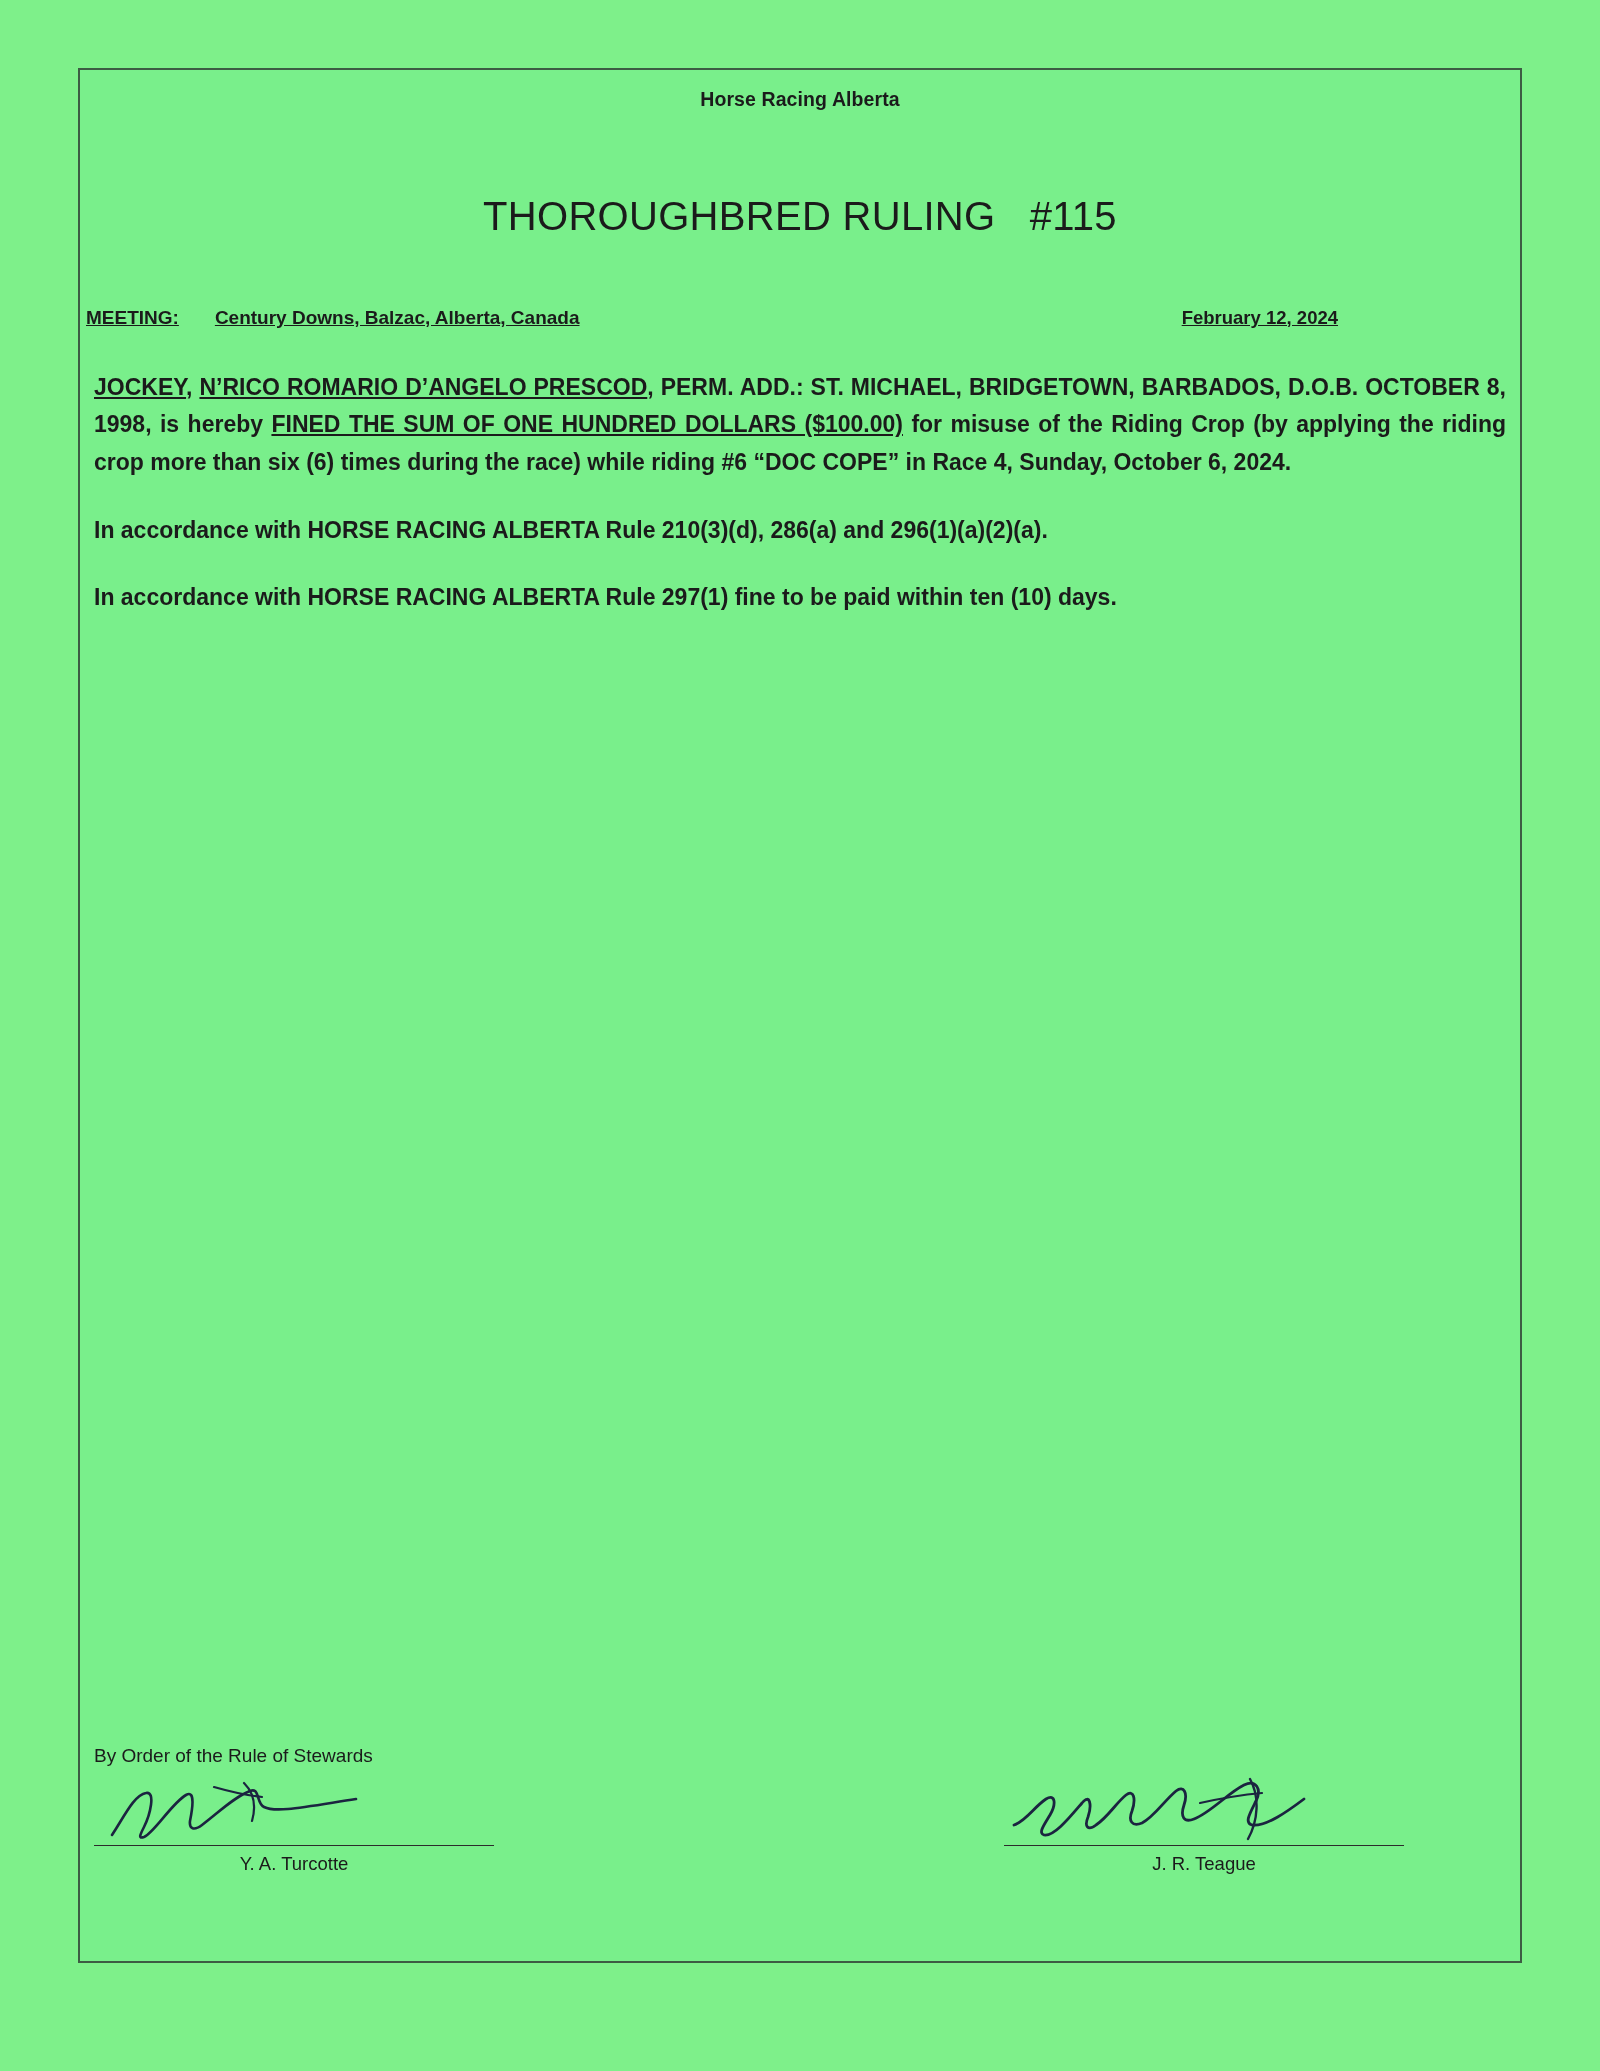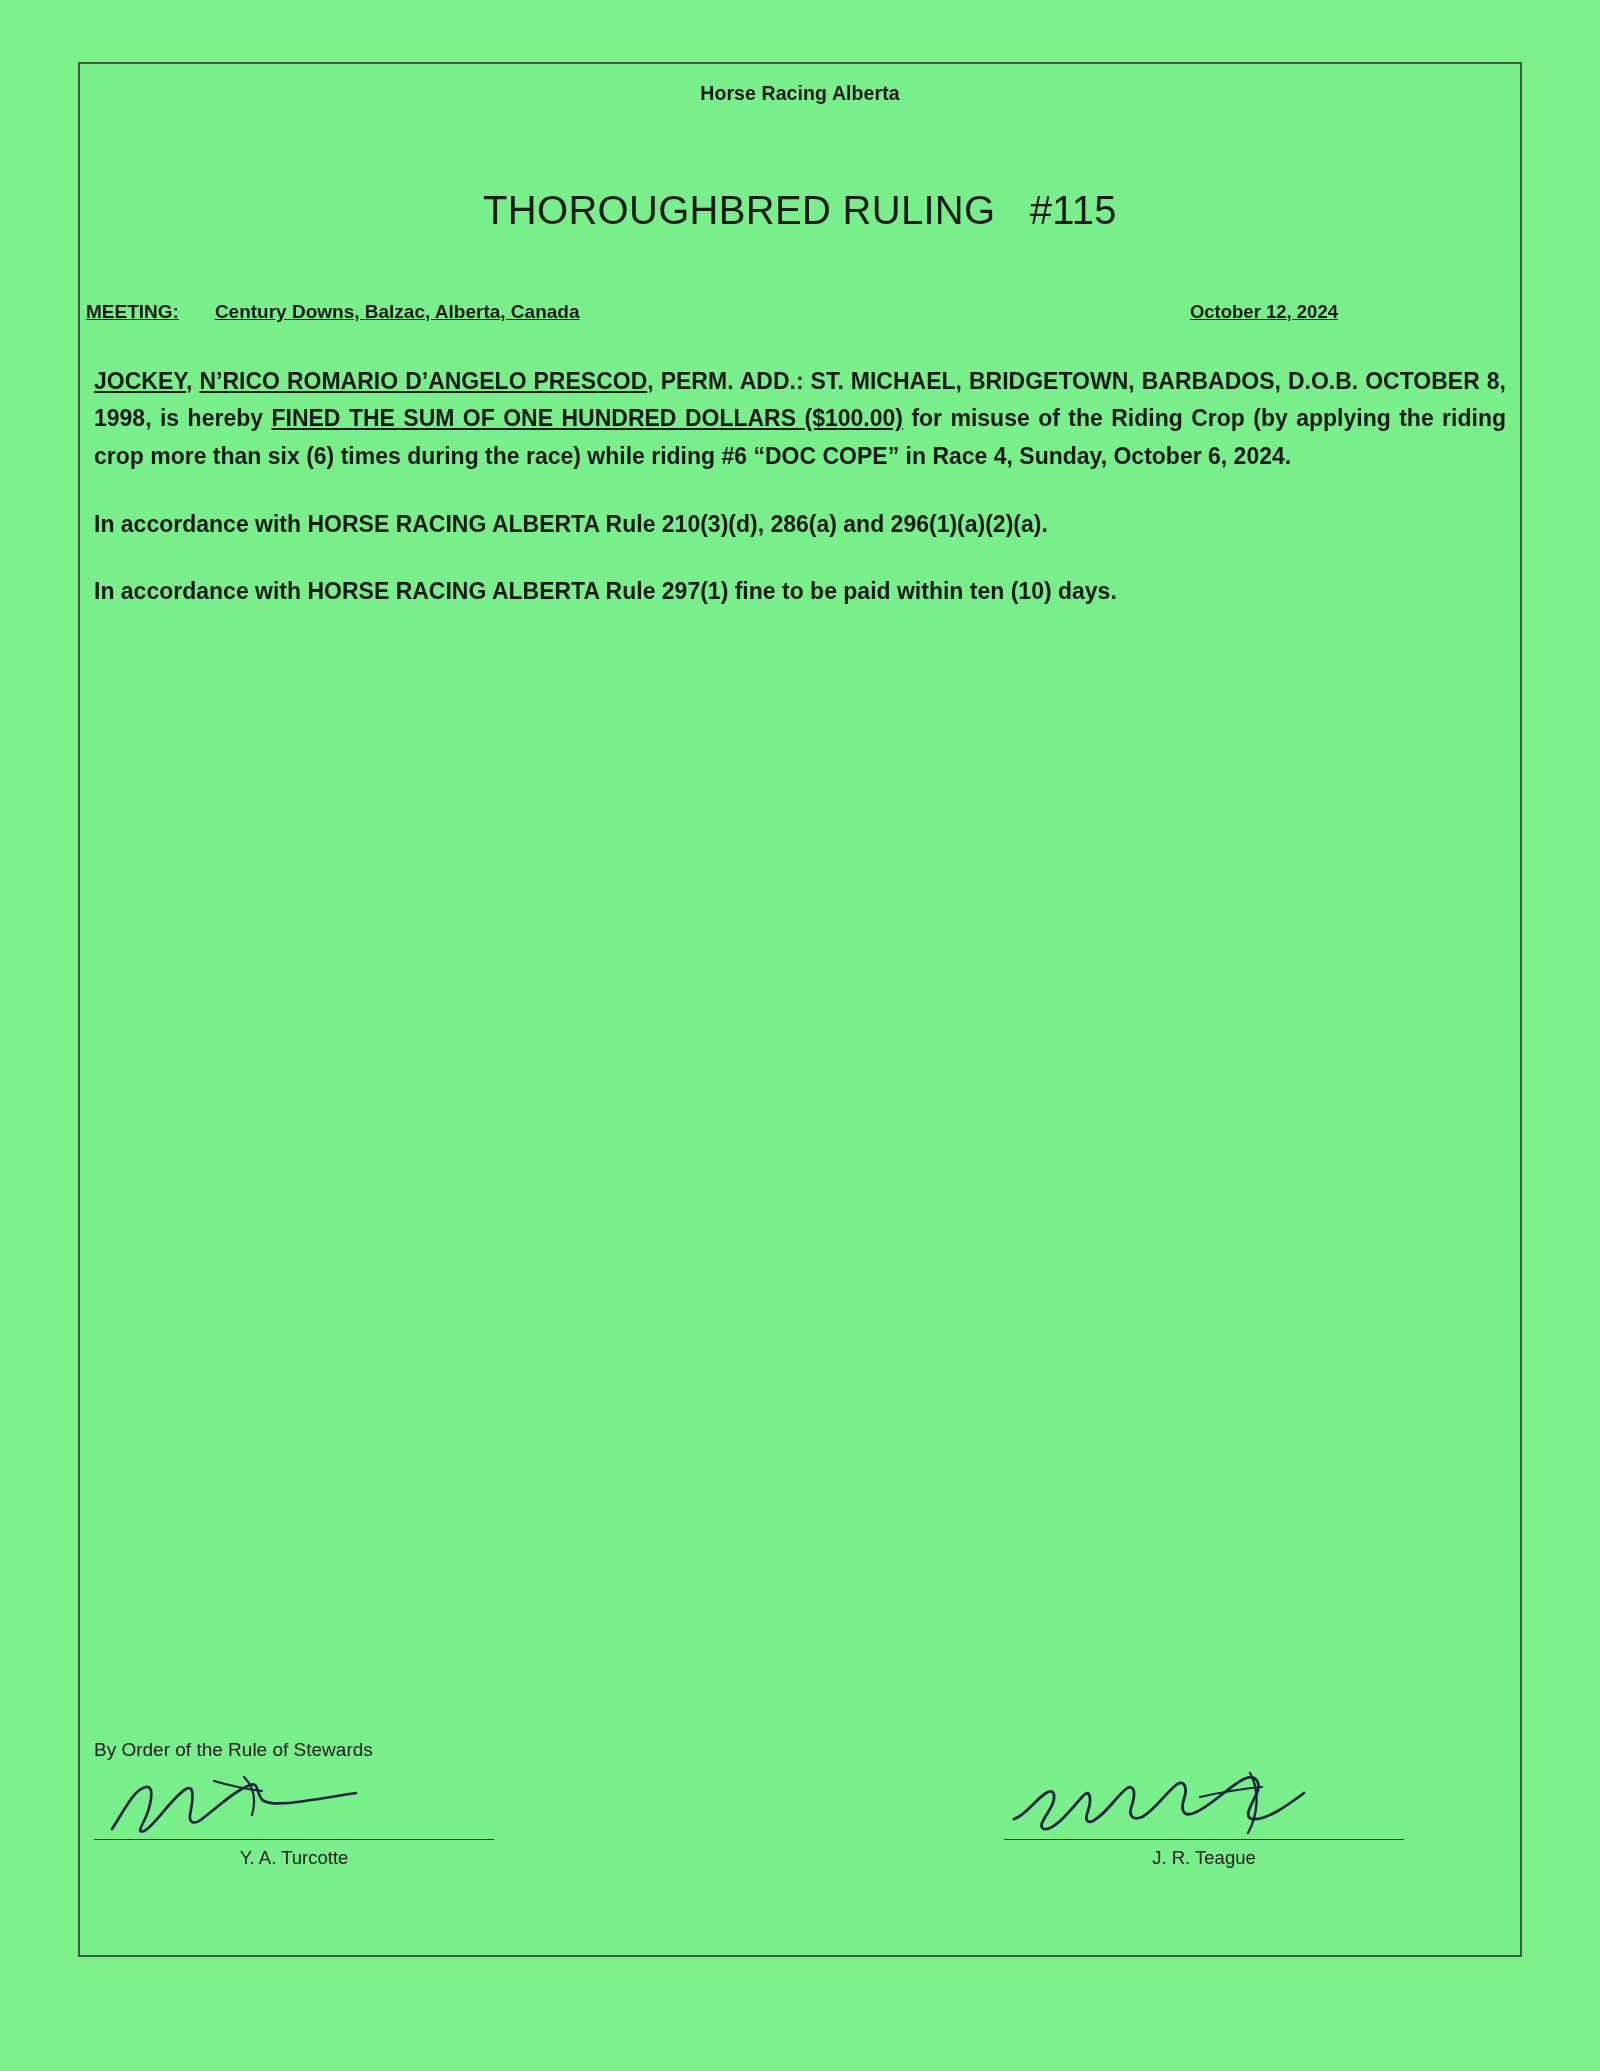--- a/index.html
+++ b/index.html
@@ -10,21 +10,21 @@
     width: 1600px;
     height: 2071px;
     background: #7ef08a;
     font-family: "Liberation Sans", sans-serif;
     color: #1b1b1b;
     overflow: hidden;
   }
   .page {
     position: absolute;
     left: 78px;
-    top: 62px;
+    top: 68px;
     width: 1444px;
     height: 1895px;
     background: #79ef8b;
     border: 2px solid #3d5c43;
     box-sizing: border-box;
   }
   .inner {
     position: relative;
     width: 100%;
     height: 100%;
@@ -142,21 +142,21 @@
 
     <div class="letterhead">
       <div>Horse Racing Alberta</div>
     </div>
 
     <div class="doc-title">THOROUGHBRED RULING   #115</div>
 
     <div class="meeting-row">
       <span class="meeting-label">MEETING:</span>
       <span class="meeting-venue">Century Downs, Balzac, Alberta, Canada</span>
-      <span class="meeting-date">October 12, 2024</span>
+      <span class="meeting-date">February 12, 2024</span>
     </div>
 
     <div class="body-block">
       <p class="para"><span class="u">JOCKEY</span><span>, </span><span class="u">N’RICO ROMARIO D’ANGELO PRESCOD</span><span>, PERM. ADD.:  ST. MICHAEL, BRIDGETOWN, BARBADOS, D.O.B. OCTOBER 8, 1998, is hereby </span><span class="u">FINED THE SUM OF ONE HUNDRED DOLLARS ($100.00)</span><span> for misuse of the Riding Crop (by applying the riding crop more than six (6) times during the race) while riding #6 “DOC COPE” in Race 4, Sunday, October 6, 2024.</span></p>
 
       <p class="para">In accordance with HORSE RACING ALBERTA Rule 210(3)(d), 286(a) and 296(1)(a)(2)(a).</p>
 
       <p class="para">In accordance with HORSE RACING ALBERTA Rule 297(1) fine to be paid within ten (10) days.</p>
     </div>
 

